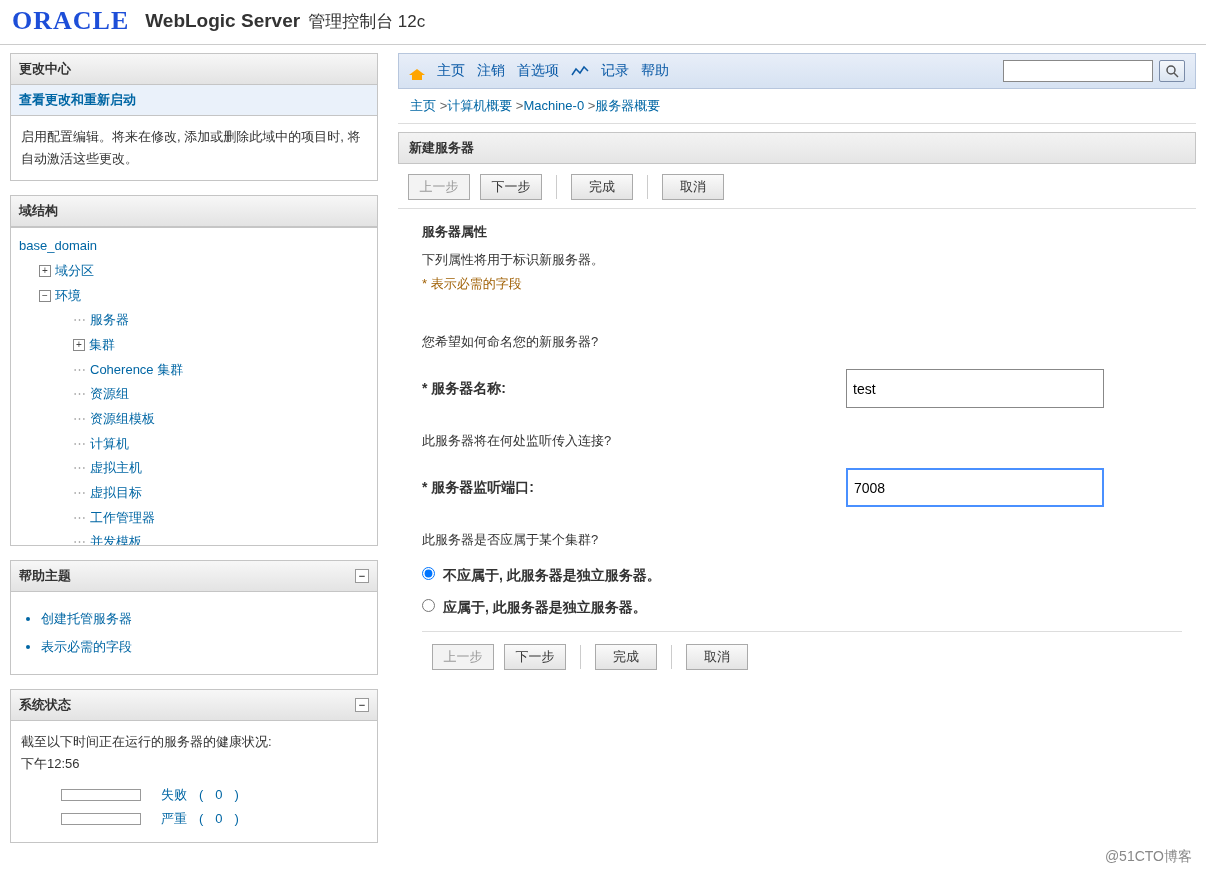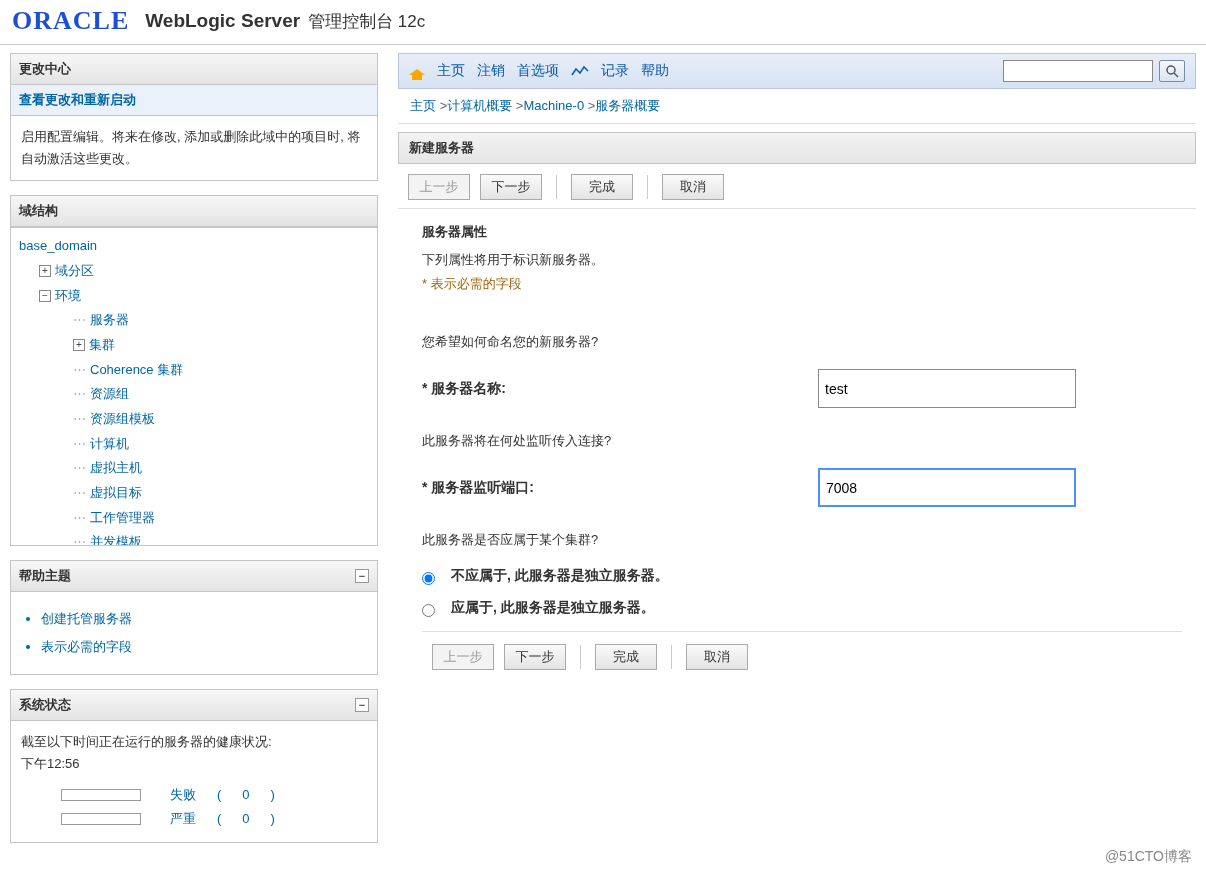--- a/index.html
+++ b/index.html
@@ -38,21 +38,21 @@
 .tree .tog { width:12px; height:12px; border:1px solid #888; background:#fff; display:inline-flex; align-items:center; justify-content:center; font-size:10px; line-height:1; color:#444; cursor:pointer;}
 .tree .child1 { padding-left: 20px; }
 .tree .child2 { padding-left: 54px; }
 .tree .vline { color:#999; }
 .tree-scroll { height: 318px; overflow-y: scroll; border-top:1px solid #c5c5c5; background:#fff; }
 
 ul.bullets { padding-left: 20px; }
 ul.bullets li { margin: 6px 0; color:#0066a4; list-style: disc; }
 
 .health { padding-left: 40px; margin-top:8px;}
-.health-item { display: flex; align-items: center; gap: 21px; margin: 2px 0; color:#0066a4;}
+.health-item { display: flex; align-items: center; gap: 12px; margin: 2px 0; color:#0066a4;}
 .health-box { width: 80px; height: 12px; border:1px solid #999; display:inline-block; margin-right: 8px;}
 
 .toolbar {
   background: linear-gradient(#e8eef8, #d6e2f2);
   border: 1px solid #b7c6dd;
   padding: 6px 10px;
   display: flex; align-items: center; gap: 12px;
 }
 .toolbar .home-ico { width:16px; height:13px; display:inline-block; position:relative;}
 .toolbar .home-ico::before{content:"";position:absolute;left:0;top:4px;border-left:8px solid transparent;border-right:8px solid transparent;border-bottom:6px solid #ffa500;}
@@ -88,25 +88,25 @@
   background:linear-gradient(#fafafa,#e4e4e4);
   font-size:13px;color:#333;cursor:pointer;
 }
 button.wlbtn.disabled{color:#999;background:#f3f3f3;cursor:default;}
 
 .form-area{padding: 6px 14px 0 24px; border-top:1px solid #ddd;}
 .form-area .heading{font-weight:bold; margin:8px 0 10px;}
 .form-area p{margin:6px 0; font-size:13px;}
 .form-area .req-note{color:#a16207; margin-bottom:40px;}
 .form-area .qrow{margin:18px 0 18px;}
-.form-area .label-row{display:flex; align-items:center; gap:16px; margin:10px 0 24px;}
+.form-area .label-row{display:flex; align-items:center; gap:44px; margin:10px 0 24px;}
 .form-area .label-row .lab{width:380px; font-weight:bold; font-size:14px;}
 .form-area .label-row input{width:258px;height:39px;border:1px solid #888;padding:0 6px;font-size:14px;}
 .form-area .label-row input.focus{border:2px solid #4a90ff;outline:none;}
-.radio-row{display:flex;align-items:flex-end;gap:16px;margin:14px 0;}
+.radio-row{display:flex;align-items:flex-start;gap:8px;margin:14px 0;}
 .radio-row label{font-weight:bold;font-size:14px;}
 
 .button-bar.bottom{border-top:1px solid #ddd; padding-top:12px; margin-top:6px;}
 
 .watermark{position:fixed;right:14px;bottom:10px;color:#888;font-size:14px;}
 </style>
 </head>
 <body>
 
 <div class="container">

